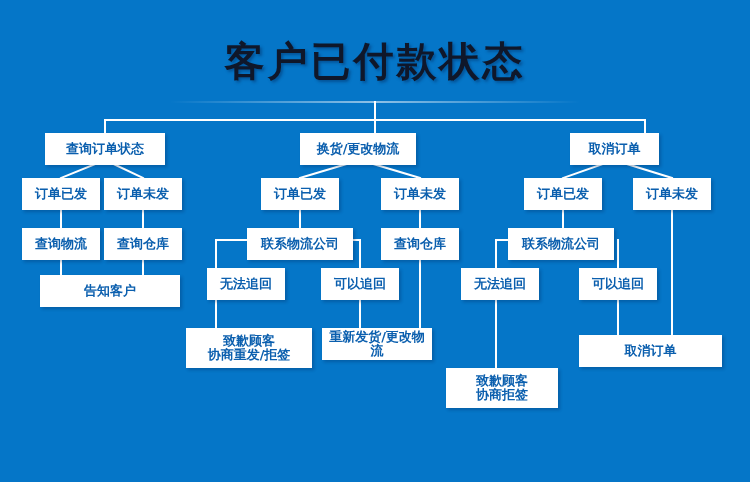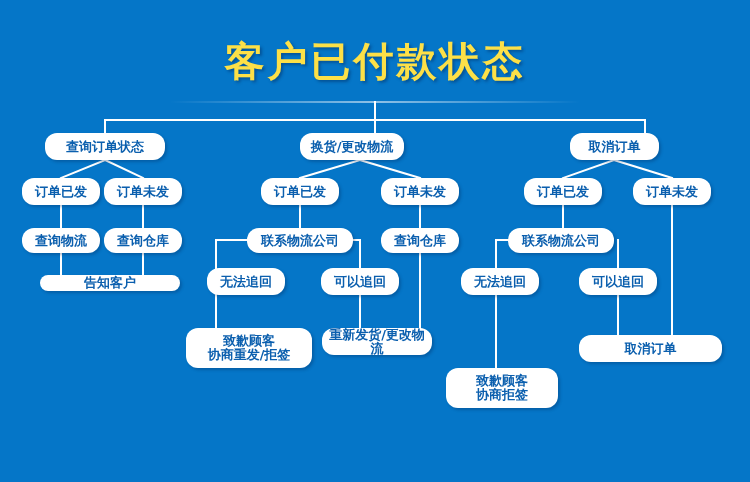--- a/index.html
+++ b/index.html
@@ -18,21 +18,21 @@
     width: 750px;
     height: 482px;
     background: #0576c8;
   }
   #title {
     position: absolute;
     left: 0;
     top: 34px;
     width: 750px;
     text-align: center;
-    color: #fde047;
+    color: #0f172a;
     font-size: 40px;
     font-weight: bold;
     letter-spacing: 3px;
     text-shadow: 2px 2px 3px rgba(0,40,90,0.45);
     font-family: "DejaVu Sans", "Liberation Sans", sans-serif;
   }
   #title-rule {
     position: absolute;
     left: 170px;
     top: 101px;
@@ -54,23 +54,22 @@
     font-weight: bold;
     font-size: 13px;
     line-height: 14px;
     display: flex;
     align-items: center;
     justify-content: center;
     text-align: center;
     box-shadow: 2px 2px 3px rgba(0,40,90,0.30);
     font-family: "DejaVu Sans", "Liberation Sans", sans-serif;
     box-sizing: border-box;
-    padding: 8px 4px;
+    padding: 16px 4px;
     white-space: pre-line;
-    border-radius: 12px;
   }
 </style>
 </head>
 <body>
 
 <div id="chart">
 
   <div id="title">客户已付款状态</div>
   <div id="title-rule"></div>
 
@@ -119,21 +118,21 @@
 
       <path d="M496,295 L496,368"></path>
 
       <path d="M618,295 L618,335"></path>
 
       <path d="M672,205 L672,335"></path>
     </g>
   </svg>
 
   <div class="node" style="left:45px; top:133px; width:120px; height:27px;">查询订单状态</div>
-  <div class="node" style="left:300px; top:133px; width:104px; height:27px;">换货/更改物流</div>
+  <div class="node" style="left:300px; top:133px; width:116px; height:27px;">换货/更改物流</div>
   <div class="node" style="left:570px; top:133px; width:89px; height:27px;">取消订单</div>
 
   <div class="node" style="left:22px; top:178px; width:78px; height:27px;">订单已发</div>
   <div class="node" style="left:104px; top:178px; width:78px; height:27px;">订单未发</div>
 
   <div class="node" style="left:261px; top:178px; width:78px; height:27px;">订单已发</div>
   <div class="node" style="left:381px; top:178px; width:78px; height:27px;">订单未发</div>
 
   <div class="node" style="left:524px; top:178px; width:78px; height:27px;">订单已发</div>
   <div class="node" style="left:633px; top:178px; width:78px; height:27px;">订单未发</div>

